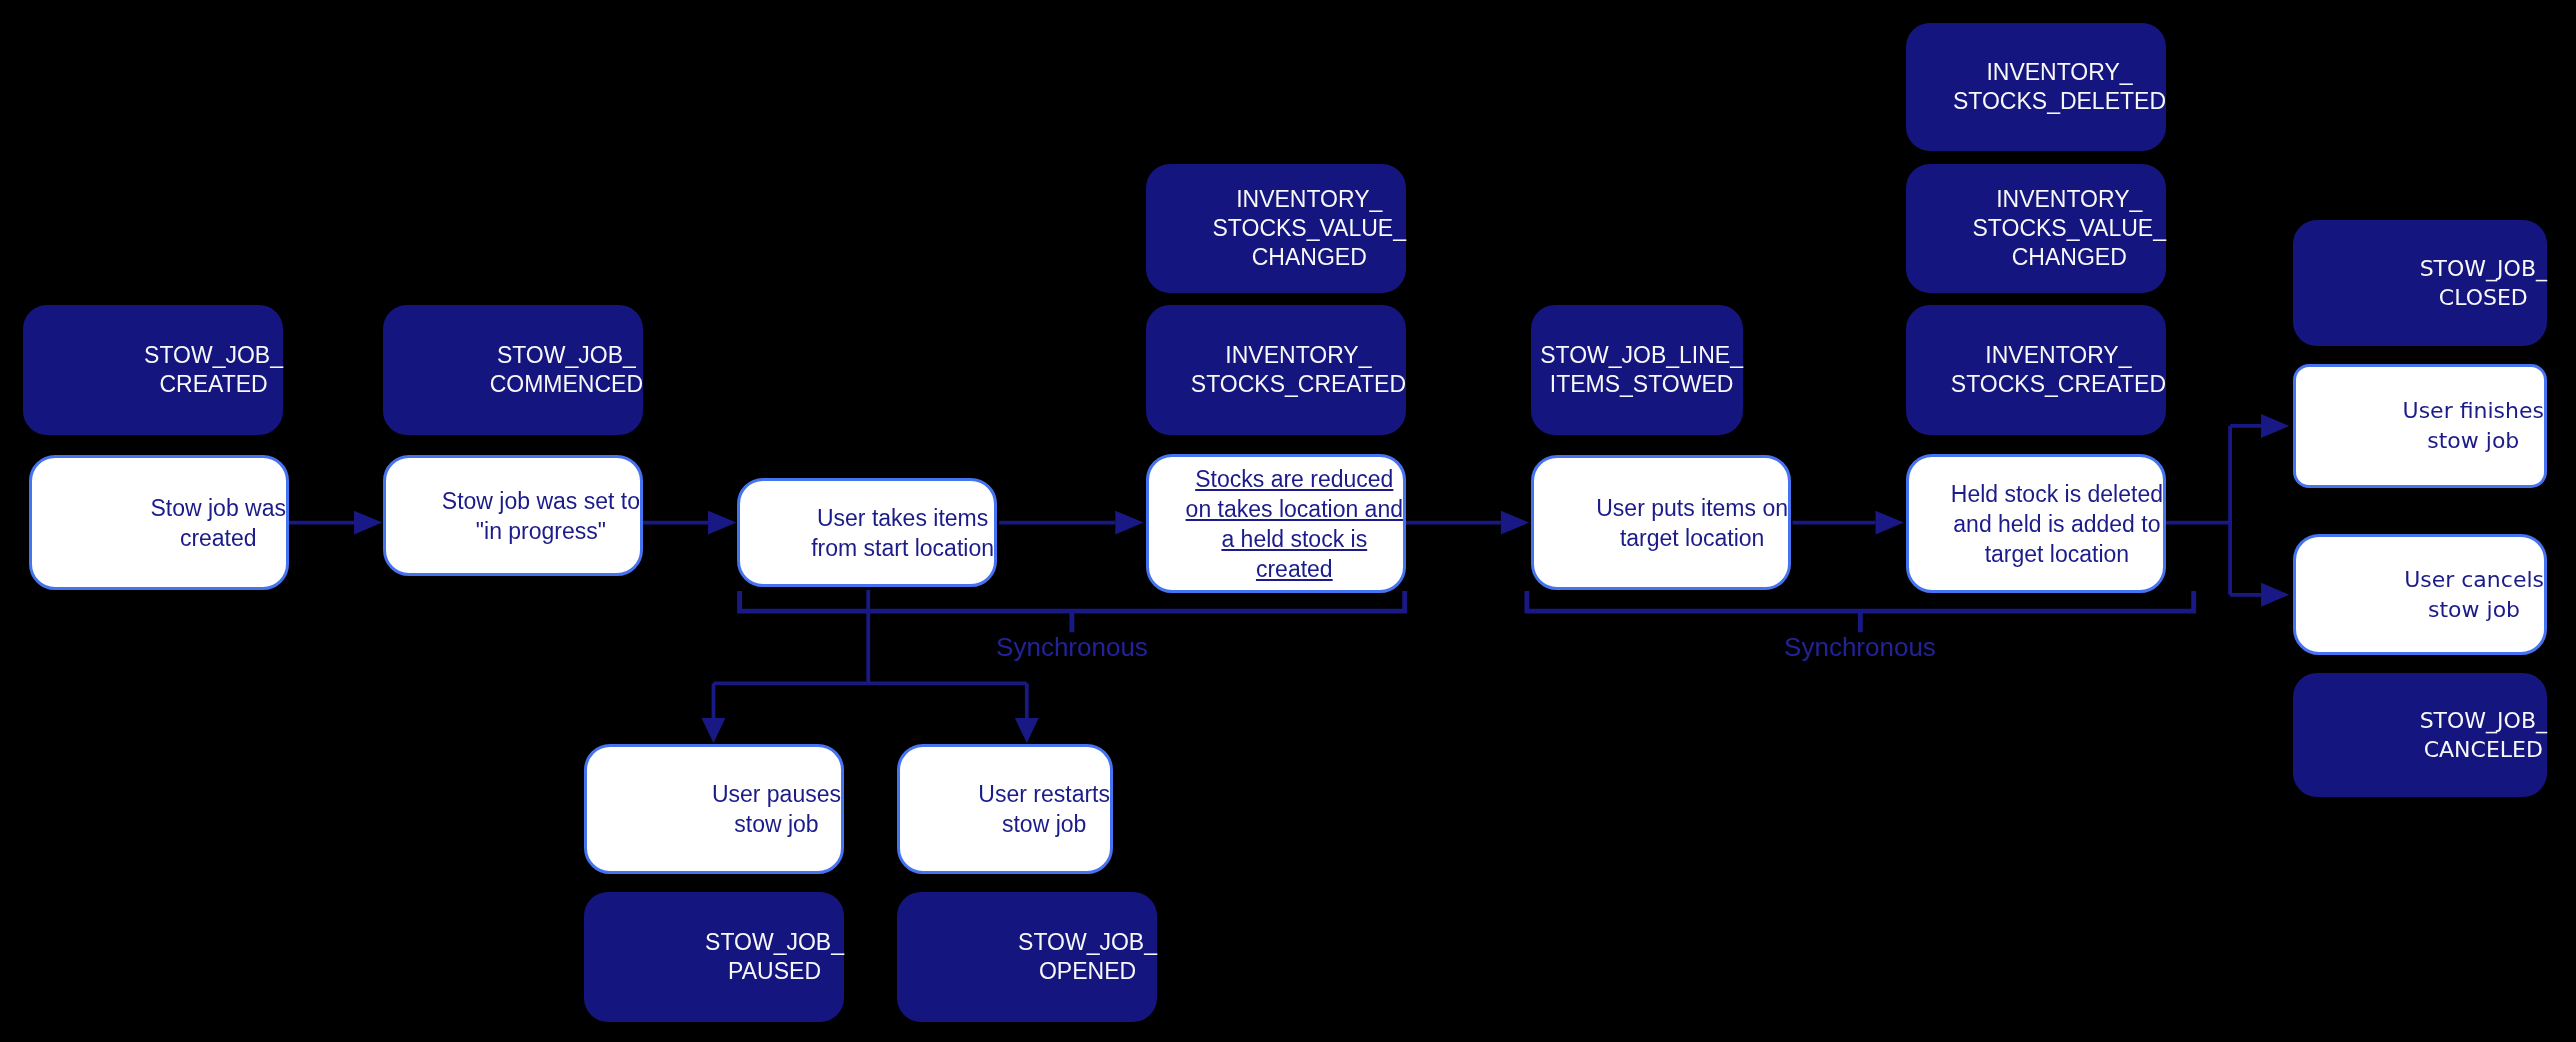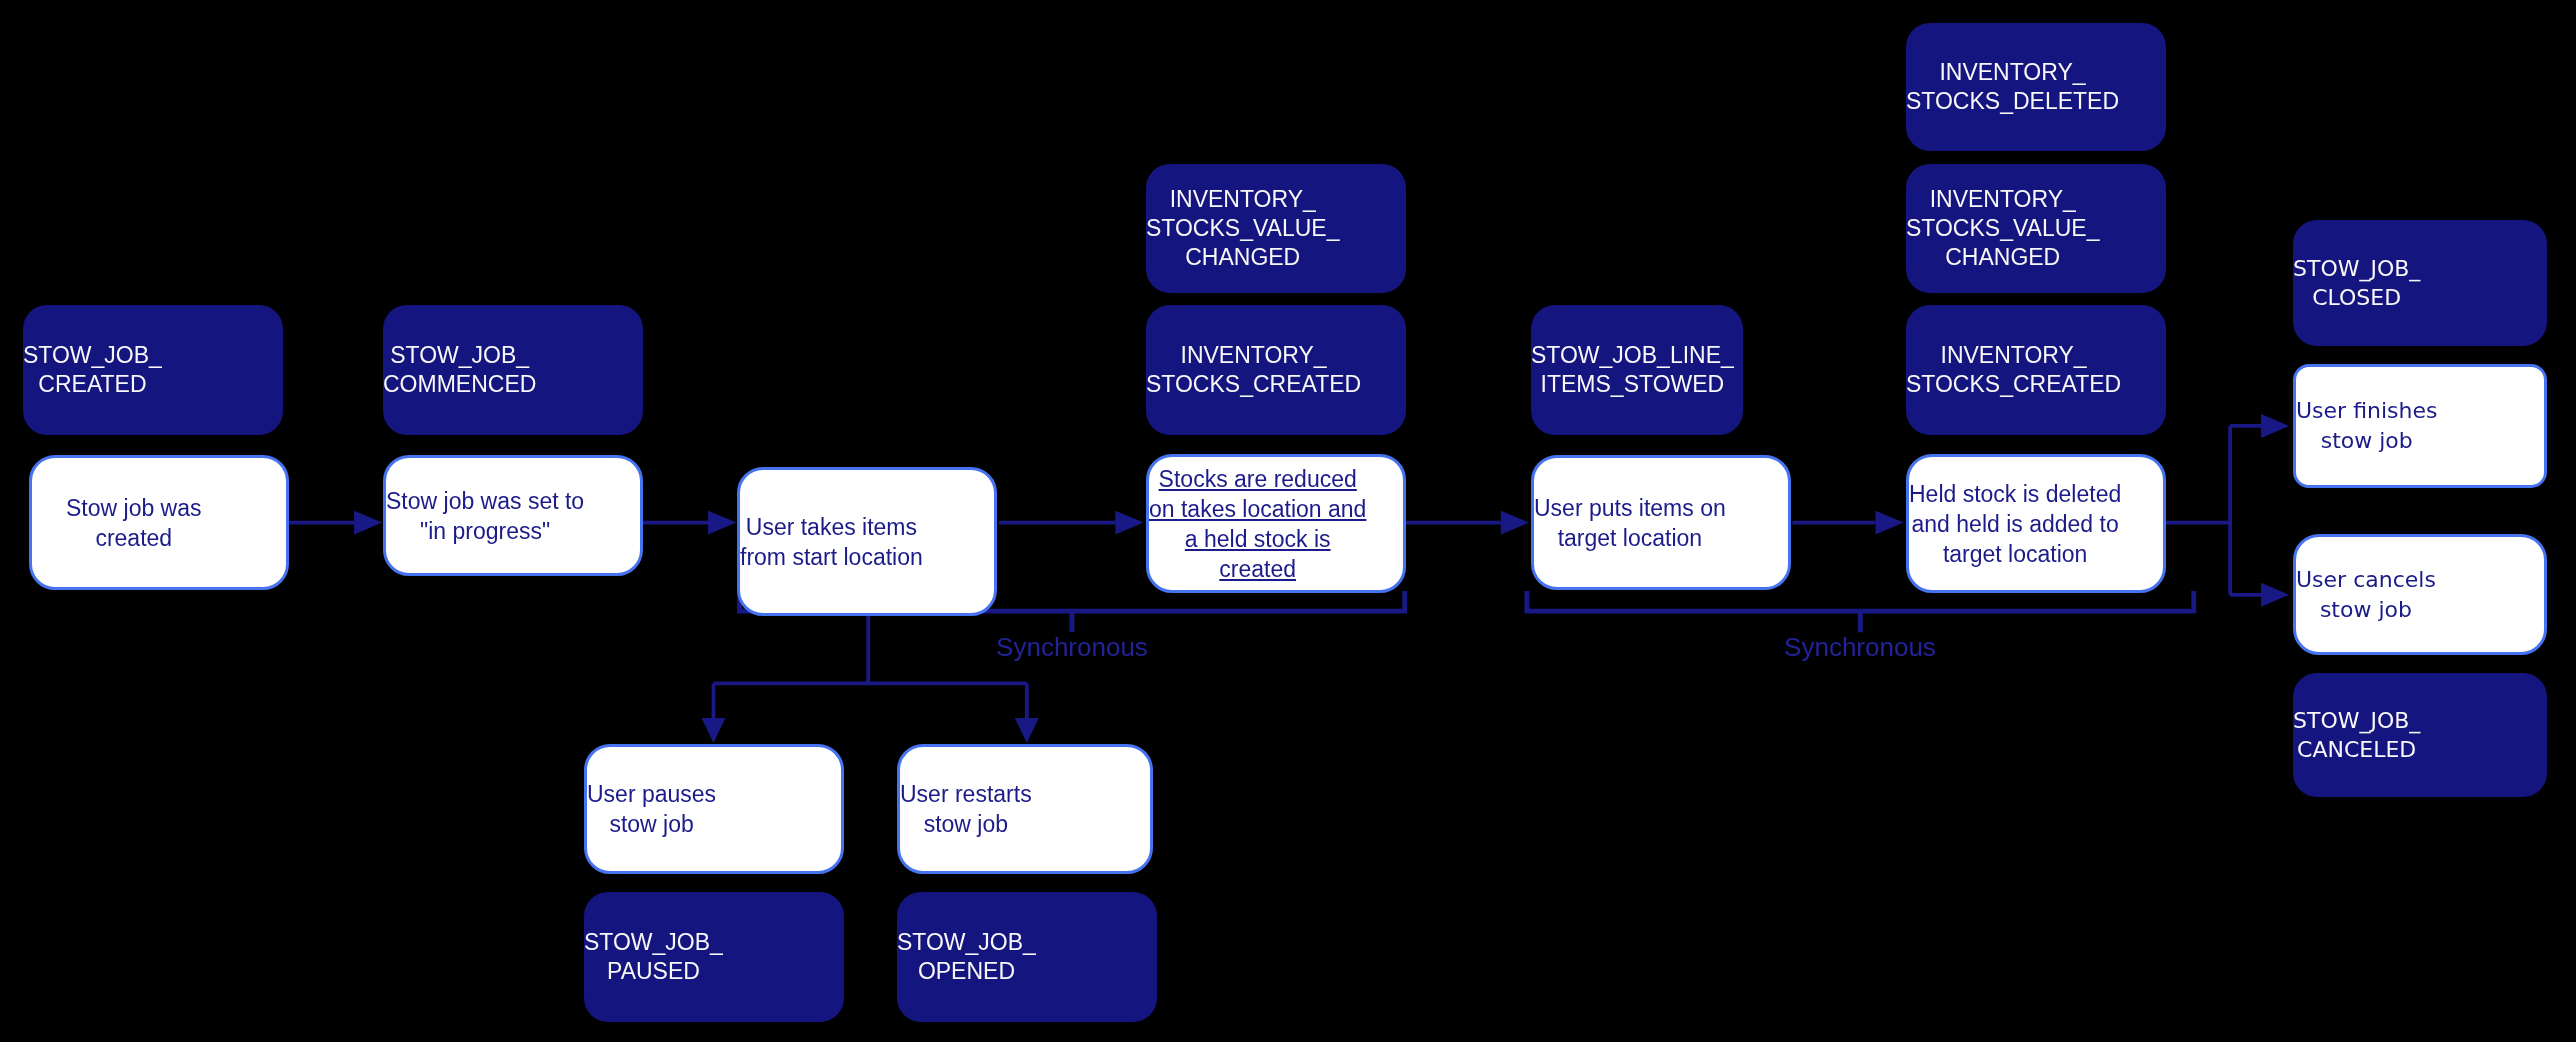--- a/index.html
+++ b/index.html
@@ -19,21 +19,21 @@
     background:var(--background);
     font-family:"Liberation Sans", sans-serif;
     overflow:hidden;
   }
   .connectors{position:absolute;left:0;top:0;}
   .connectors path{stroke:var(--connector);stroke-width:7;fill:none;}
   .connectors path.bracket{stroke-width:9;}
   .connectors polygon{fill:var(--connector);stroke:none;}
   .node{
     position:absolute;
-    display:flex;align-items:center;justify-content:flex-start;
+    display:flex;align-items:center;justify-content:flex-end;
     text-align:center;
     box-sizing:border-box;
   }
   .node .lines span{display:block;}
   .event{
     background:var(--event-fill);
     color:var(--event-text);
     border-radius:24px;
     font-size:23px;line-height:29px;
     font-weight:400;
@@ -198,21 +198,21 @@
     </div>
   </div>
 
   <div class="node action" style="left:383px;top:455px;width:260px;height:121px;">
     <div class="lines">
       <span>Stow job was set to</span>
       <span>"in progress"</span>
     </div>
   </div>
 
-  <div class="node action" style="left:737px;top:467px;width:260px;height:149px;">
+  <div class="node action" style="left:737px;top:478px;width:260px;height:109px;">
     <div class="lines">
       <span>User takes items</span>
       <span>from start location</span>
     </div>
   </div>
 
   <div class="node action" style="left:1146px;top:454px;width:260px;height:139px;text-decoration:underline;">
     <div class="lines">
       <span>Stocks are reduced</span>
       <span>on takes location and</span>
@@ -250,21 +250,21 @@
     </div>
   </div>
 
   <div class="node action" style="left:584px;top:744px;width:260px;height:130px;">
     <div class="lines">
       <span>User pauses</span>
       <span>stow job</span>
     </div>
   </div>
 
-  <div class="node action" style="left:897px;top:744px;width:256px;height:130px;">
+  <div class="node action" style="left:897px;top:744px;width:216px;height:130px;">
     <div class="lines">
       <span>User restarts</span>
       <span>stow job</span>
     </div>
   </div>
 
   <div class="sync-label" style="left:985px;top:633px;">Synchronous</div>
   <div class="sync-label" style="left:1773px;top:633px;">Synchronous</div>
 
 </div>

